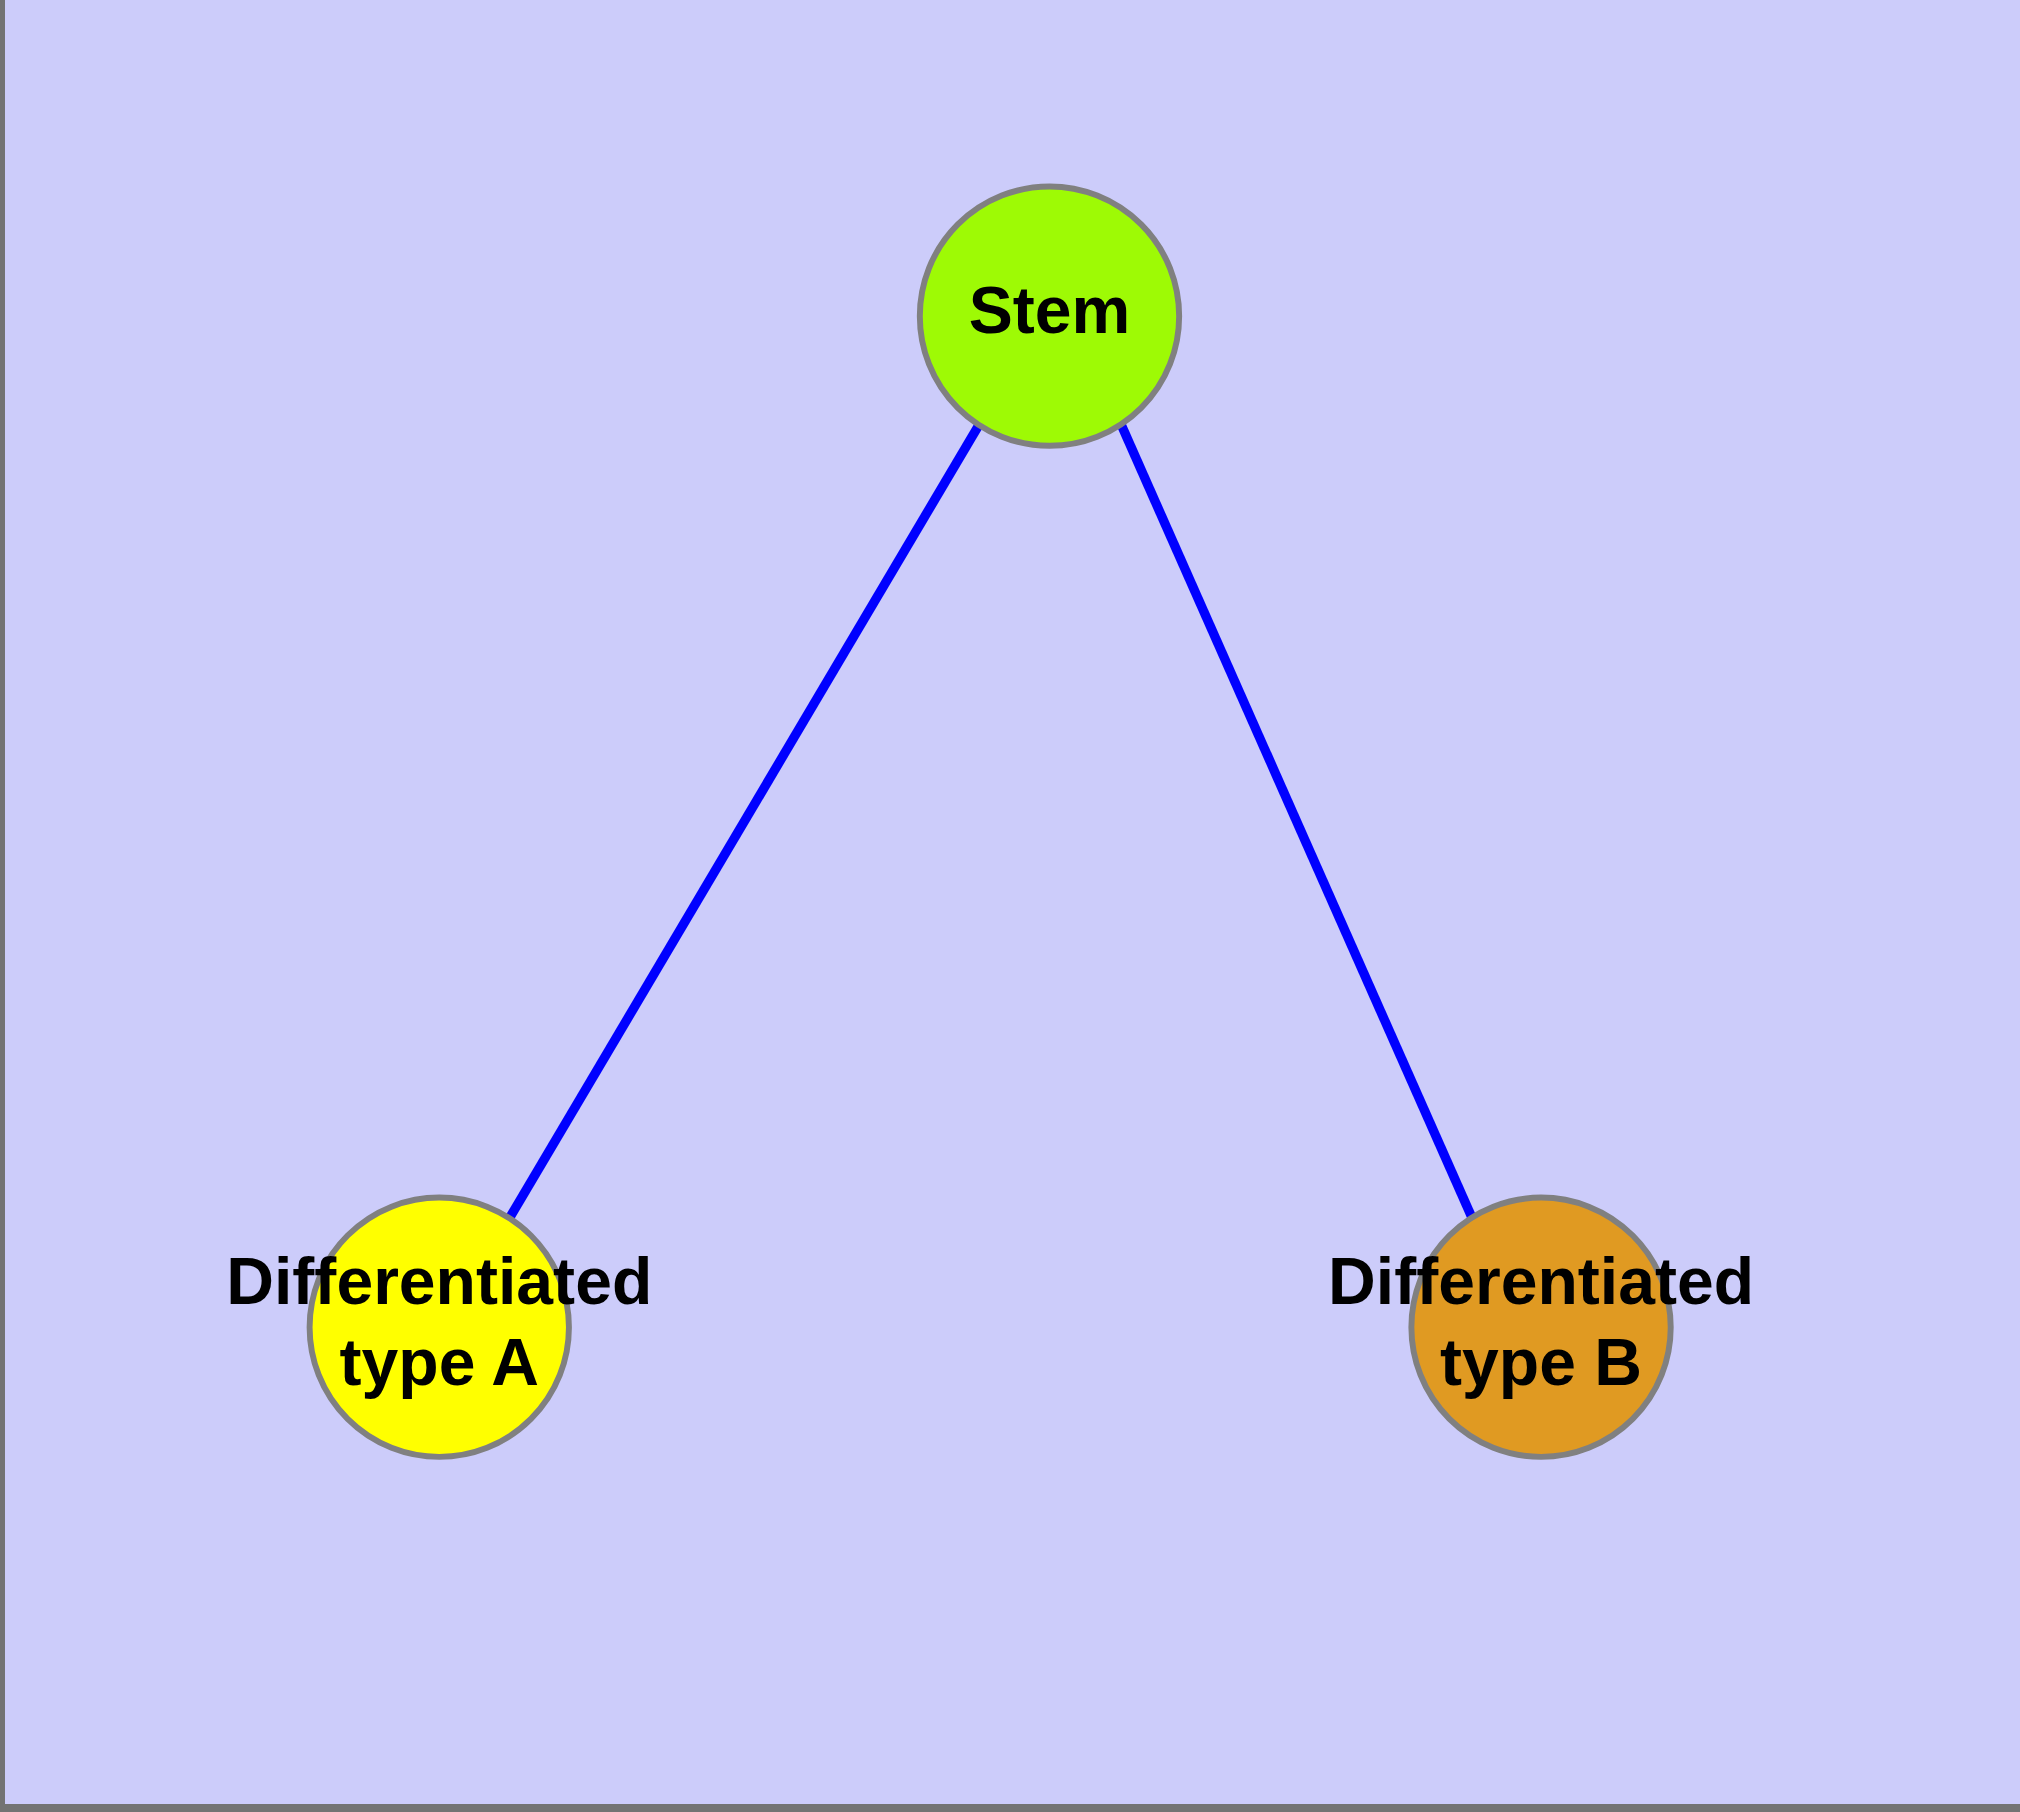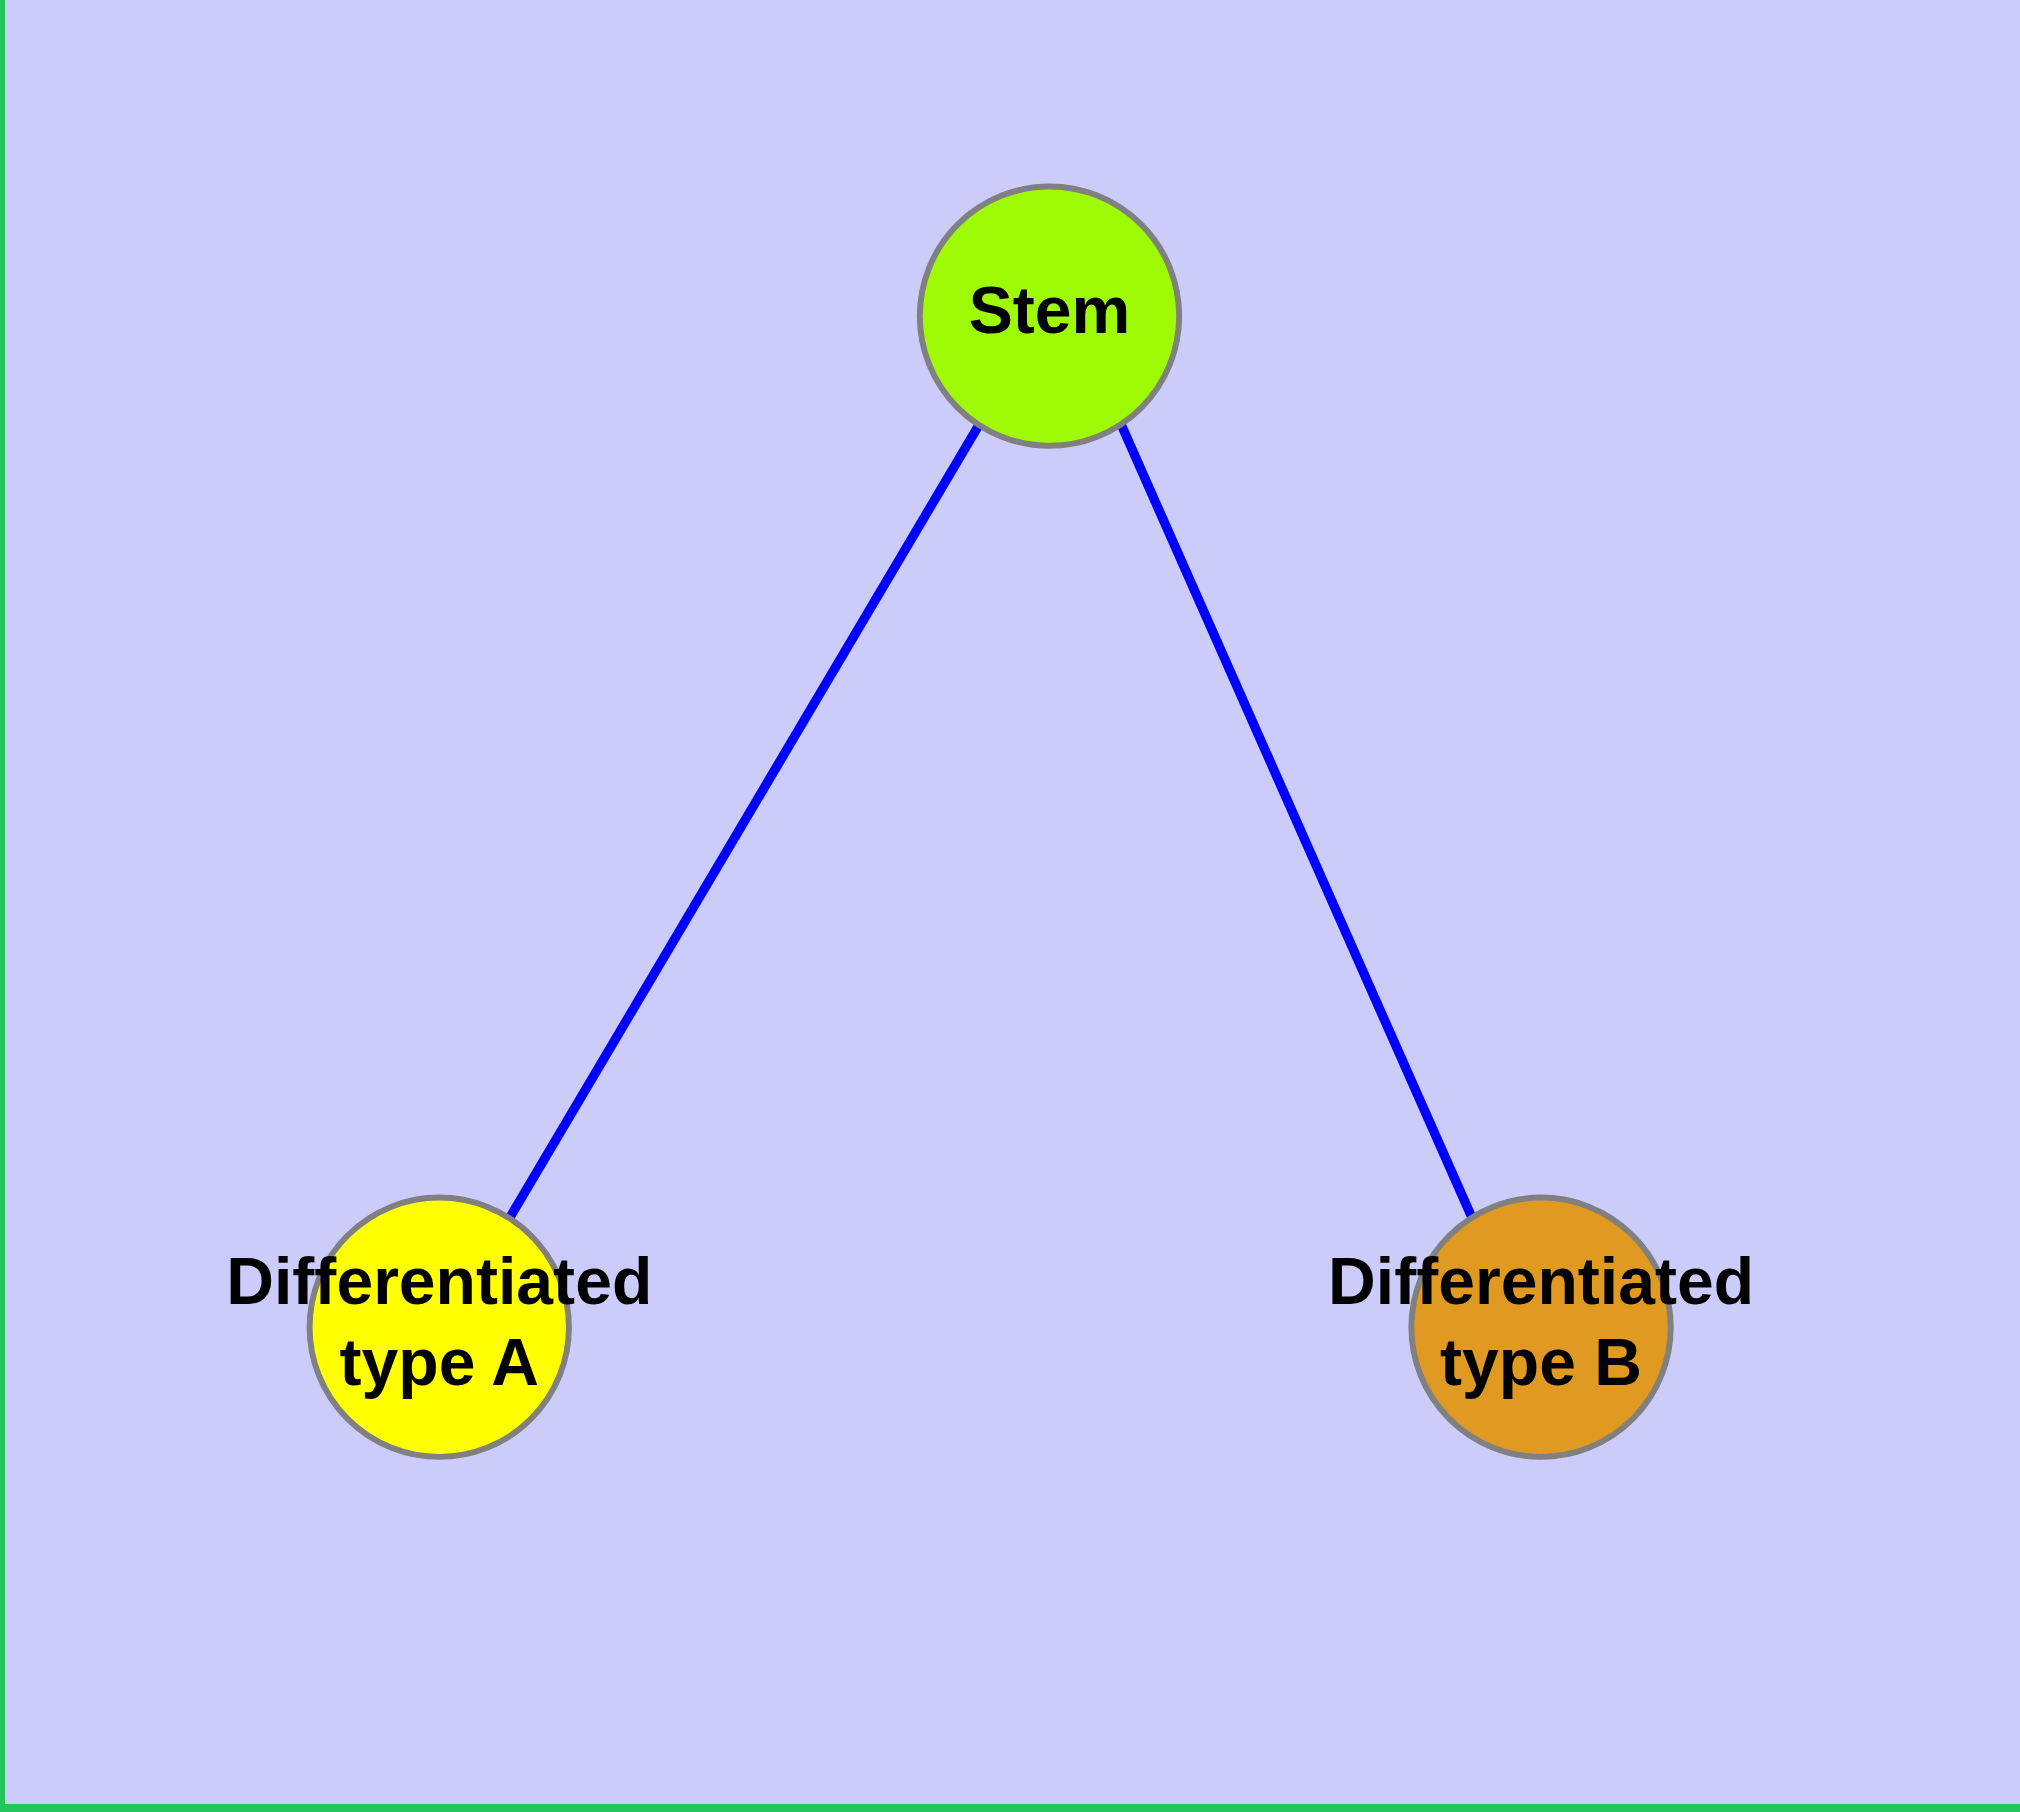--- a/index.html
+++ b/index.html
@@ -5,21 +5,21 @@
 <style>
   html, body {
     margin: 0;
     padding: 0;
     background: #ffffff;
   }
   #canvas-root {
     position: relative;
     width: 2021px;
     height: 1812px;
-    background: #22c55e;
+    background: #737373;
     overflow: hidden;
     font-family: "Liberation Sans", "DejaVu Sans", sans-serif;
   }
   #graph-surface {
     position: absolute;
     left: 5.1px;
     top: 0px;
     width: 2015px;
     height: 1804px;
     background: #ccccfa;

